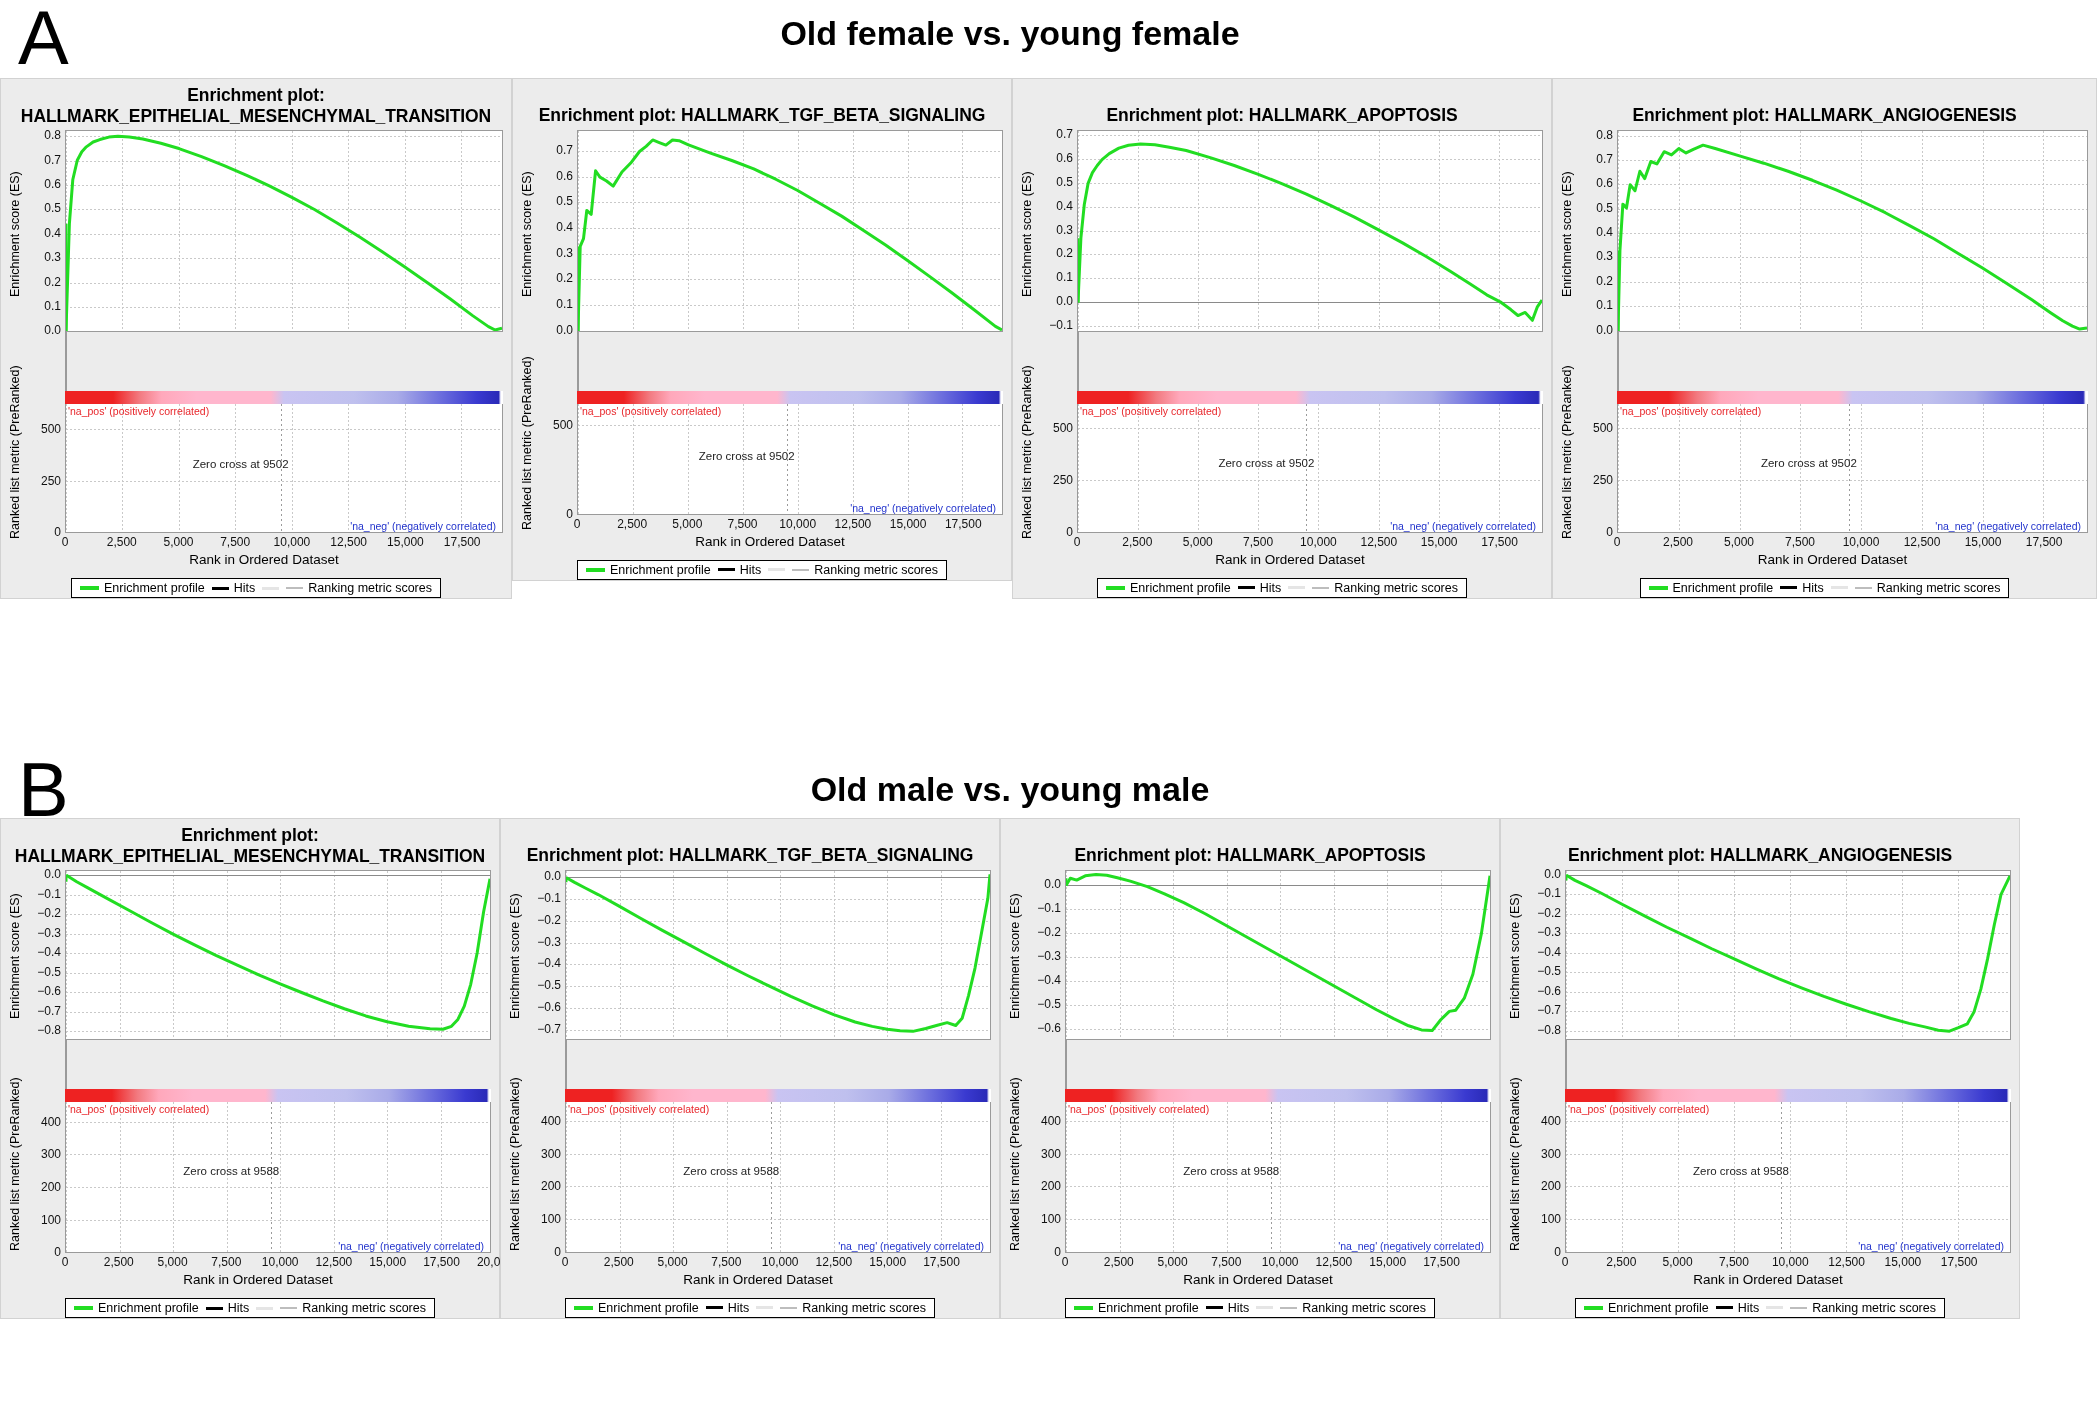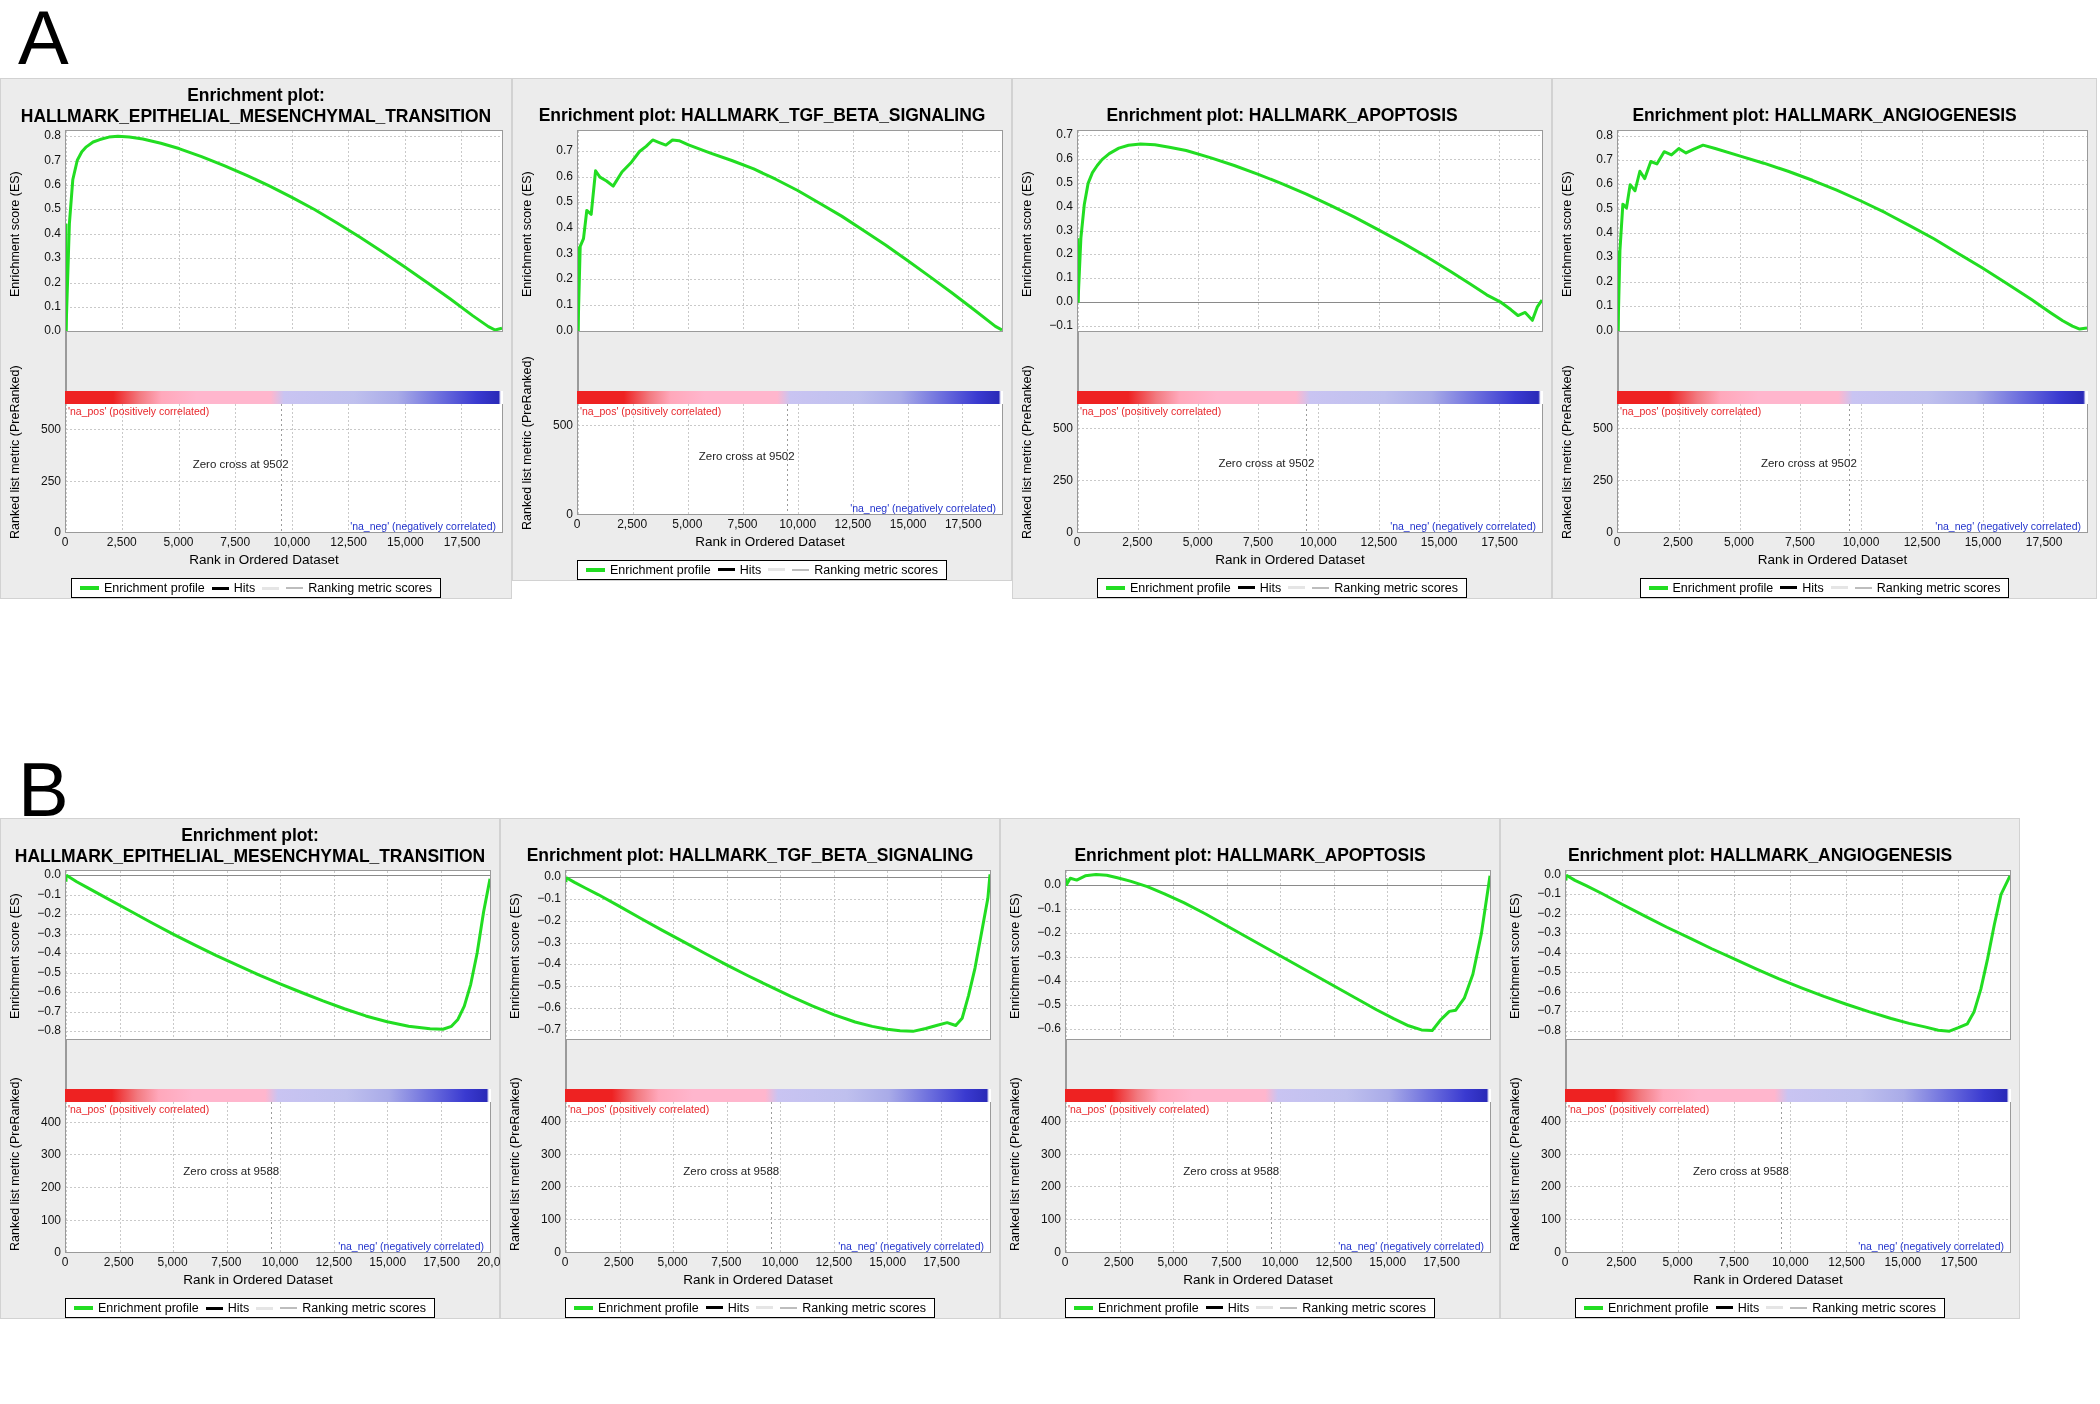--- a/index.html
+++ b/index.html
@@ -81,20 +81,21 @@
   .legend-row{display:flex;justify-content:center;padding-top:7px;}
 
   .metric-line{position:absolute;left:0;right:0;height:1px;background:#b5b5b5;}
 </style>
 </head>
 <body>
 
 <div class="figure">
 
   <div class="panel-letter" style="left:18px;top:0px;">A</div>
+  <div class="banner-title" style="left:700px;top:14px;width:620px;">Old female vs. young female</div>
 
   <div class="row" id="rowA" style="left:0px;top:78px;">
       <div class="gsea" style="width: 512px;">
         <div class="gsea-title"><span>Enrichment plot:</span><span class="t2">HALLMARK_EPITHELIAL_MESENCHYMAL_TRANSITION</span></div>
         <div class="plot-wrap" style="padding: 0px 8px 4px 4px;">
           <div style="width: 20px; display: flex; flex-direction: column;">
             <div class="ytitle" style="flex: 0 0 208px;">Enrichment score (ES)</div>
             <div class="ytitle" style="flex: 1 1 auto;">Ranked list metric (PreRanked)</div>
           </div>
           <div class="stack">
@@ -1130,20 +1131,21 @@
             <span style="display: inline-flex; align-items: center; gap: 5px;">
               <span class="swatch-grey2"></span>
               <span>Ranking metric scores</span>
             </span>
           </div>
         </div>
       </div>
     </div>
 
   <div class="panel-letter" style="left:18px;top:752px;">B</div>
+  <div class="banner-title" style="left:700px;top:770px;width:620px;">Old male vs. young male</div>
 
   <div class="row" id="rowB" style="left:0px;top:818px;">
       <div class="gsea" style="width: 500px;">
         <div class="gsea-title"><span>Enrichment plot:</span><span class="t2">HALLMARK_EPITHELIAL_MESENCHYMAL_TRANSITION</span></div>
         <div class="plot-wrap" style="padding: 0px 8px 4px 4px;">
           <div style="width: 20px; display: flex; flex-direction: column;">
             <div class="ytitle" style="flex: 0 0 172px;">Enrichment score (ES)</div>
             <div class="ytitle" style="flex: 1 1 auto;">Ranked list metric (PreRanked)</div>
           </div>
           <div class="stack">

